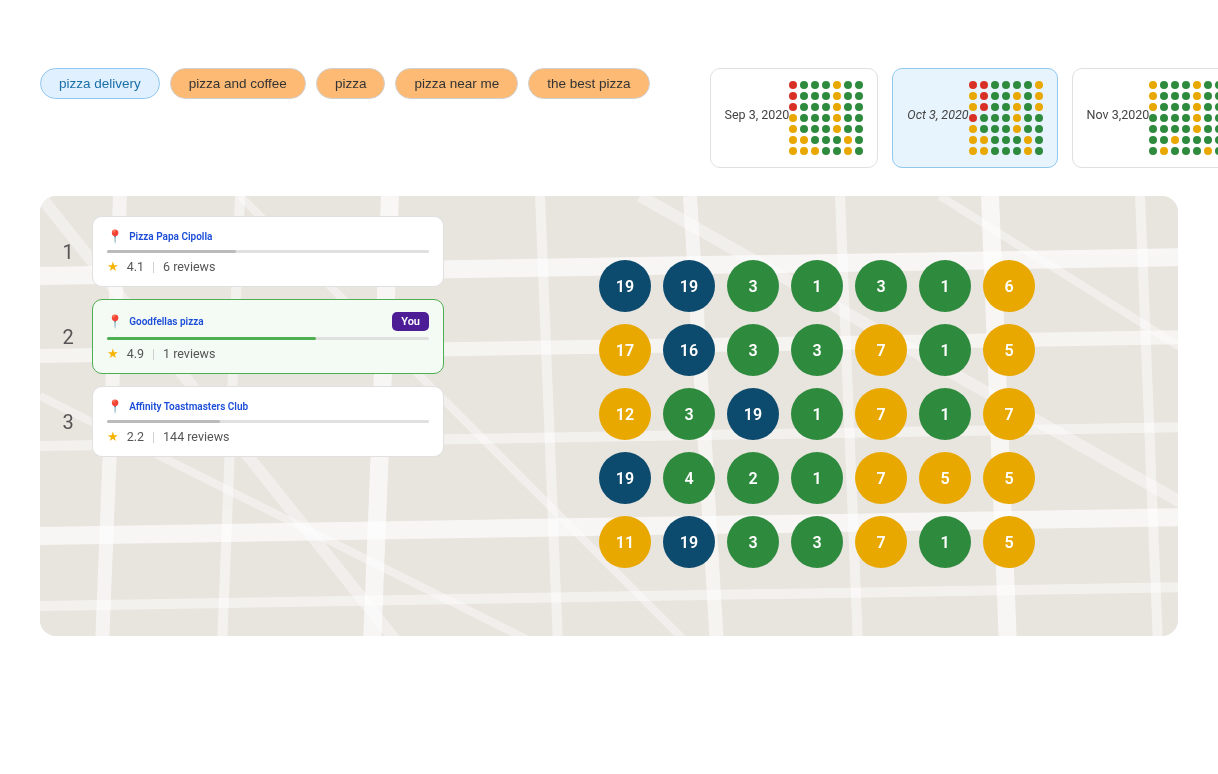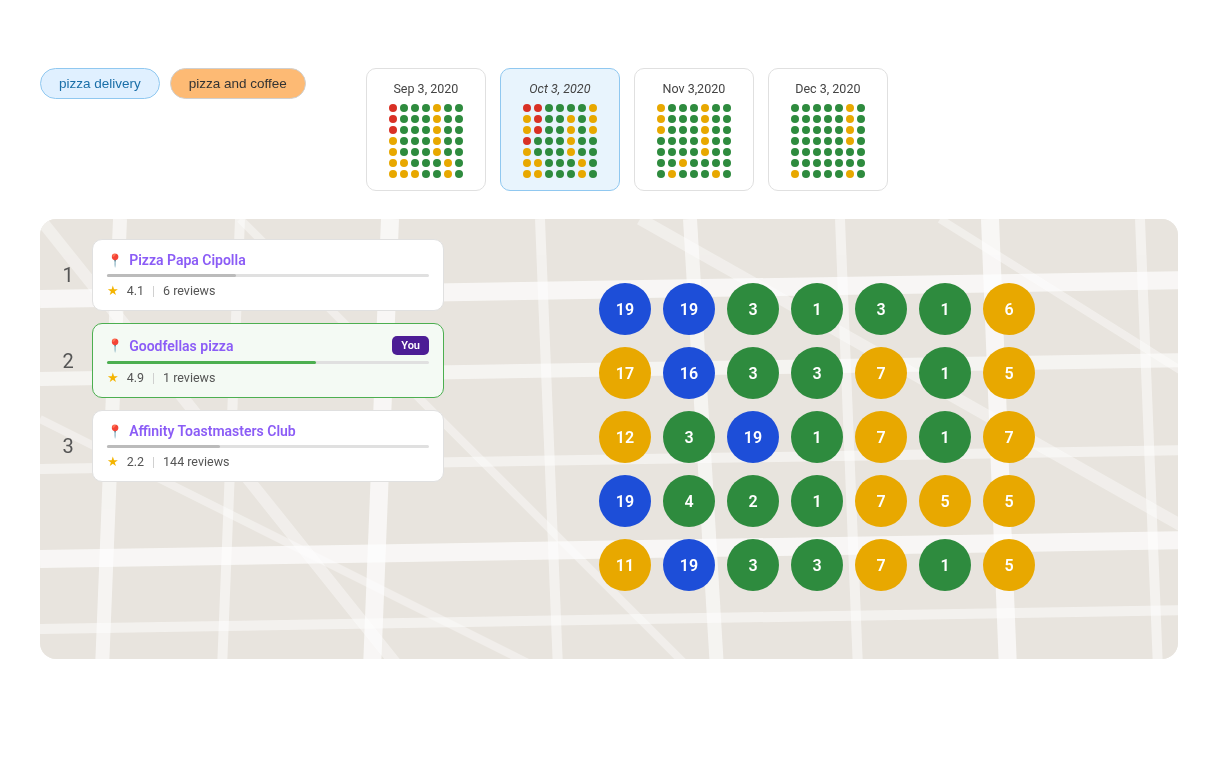--- a/index.html
+++ b/index.html
@@ -74,21 +74,21 @@
     }
 
     .snapshots-row {
       display: flex;
       gap: 14px;
       margin-top: 0;
     }
 
     .snapshot-card {
       display: flex;
-      flex-direction: column;
+      flex-direction: row;
       align-items: center;
       border: 1.5px solid #e0e0e0;
       border-radius: 10px;
       padding: 12px 14px;
       cursor: pointer;
       background: #fff;
       min-width: 120px;
     }
 
     .snapshot-card.active {
@@ -197,22 +197,22 @@
       gap: 6px;
     }
 
     .pin-icon {
       color: #888;
       font-size: 13px;
     }
 
     .listing-name {
       font-weight: 600;
-      font-size: 14px;
-      color: #8b5cf6;
+      font-size: 10px;
+      color: #1d4ed8;
     }
 
     .you-badge {
       background: #4c1d95;
       color: #fff;
       font-size: 11px;
       font-weight: 600;
       padding: 3px 9px;
       border-radius: 5px;
     }
@@ -278,37 +278,42 @@
       align-items: center;
       justify-content: center;
       font-size: 16px;
       font-weight: 600;
       color: #fff;
       cursor: default;
     }
 
     .grid-bubble.green { background: #2e8b3e; }
     .grid-bubble.yellow { background: #e8a800; }
-    .grid-bubble.red { background: #1d4ed8; }
+    .grid-bubble.red { background: #0c4a6e; }
   </style>
 </head>
 <body>
 
 <div class="page-container">
 
   <h1 class="page-title"></h1>
 
   <div class="top-section">
 
     <div class="keywords-section">
       <div class="section-label"></div>
       <div class="keywords-grid">
         <div class="keywords-row">
           <button class="keyword-pill active">pizza delivery</button>
           <button class="keyword-pill">pizza and coffee</button>
+        </div>
+        <div class="keywords-row">
+          <button class="keyword-pill">pizza</button>
+          <button class="keyword-pill">pizza near me</button>
+          <button class="keyword-pill">the best pizza</button>
         </div>
       </div>
     </div>
 
     <div class="snapshots-section">
       <div class="section-label"></div>
       <div class="snapshots-row" id="snapshots-row">
           <div class="snapshot-card">
             <div class="snapshot-date">Sep 3, 2020</div>
             <div class="dot-grid">

